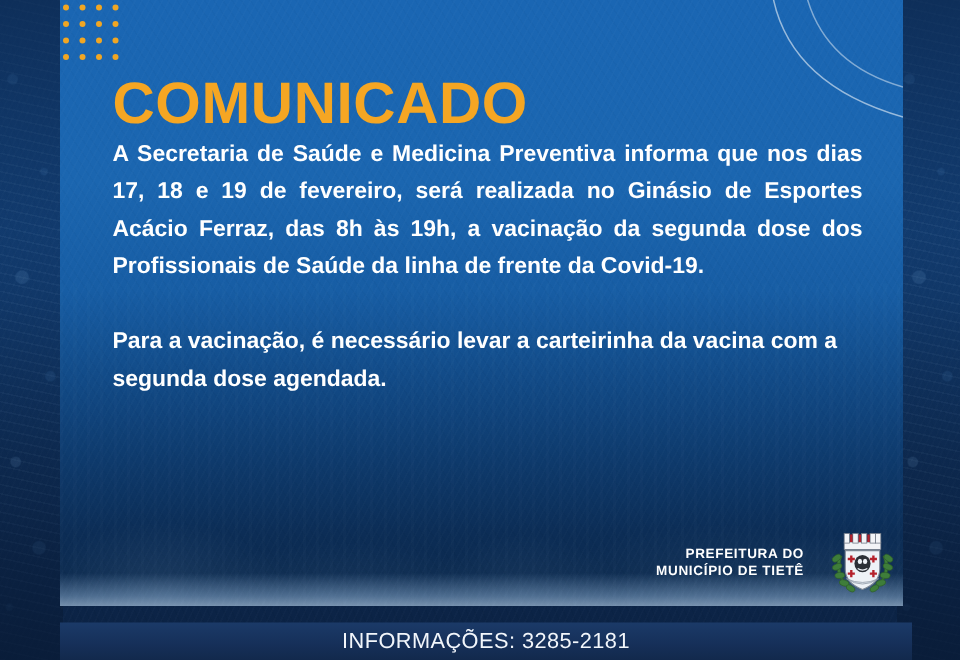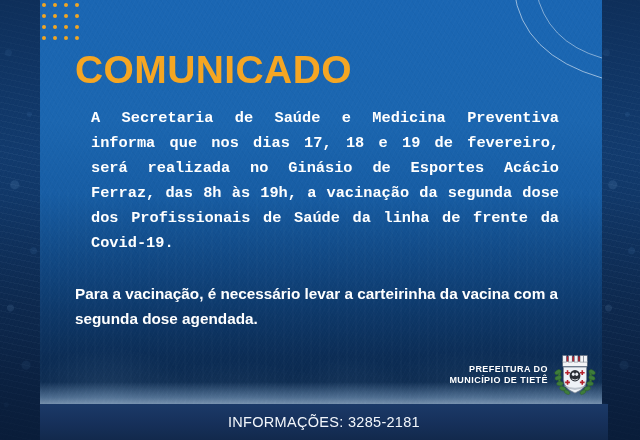--- a/index.html
+++ b/index.html
@@ -146,39 +146,38 @@
     left: 75px;
     top: 90px;
     width: 500px;
     color: #ffffff;
     font-size: 15.3px;
     line-height: 25px;
     font-weight: 600;
   }
   .para-1 {
     text-align: justify;
-    margin: 16px;
-    font-family: Liberation Mono, monospace;
+    margin: 0;
   }
   .para-1 b {
     font-weight: 800;
   }
   .para-2 {
     margin: 25px 0 17px 0;
     font-weight: 700;
   }
 
   
   .logo-lockup {
     position: absolute;
     right: 42px;
     bottom: 42px;
     display: flex;
     align-items: center;
-    gap: 4px;
+    gap: 16px;
   }
   .logo-text {
     text-align: right;
     color: #ffffff;
     font-size: 9px;
     font-weight: 700;
     letter-spacing: .45px;
     line-height: 11px;
     text-transform: uppercase;
   }
@@ -187,21 +186,21 @@
     height: 46px;
     flex: 0 0 46px;
   }
 
   
   .footer-bar {
     position: absolute;
     left: 40px;
     right: 32px;
     bottom: 0;
-    height: 36px;
+    height: 25px;
     background: linear-gradient(180deg, #1b3a68 0%, #16305a 55%, #12294c 100%);
     display: flex;
     align-items: center;
     justify-content: center;
   }
   .footer-text {
     color: #f2f6fb;
     font-size: 14.5px;
     font-weight: 400;
     letter-spacing: .3px;

